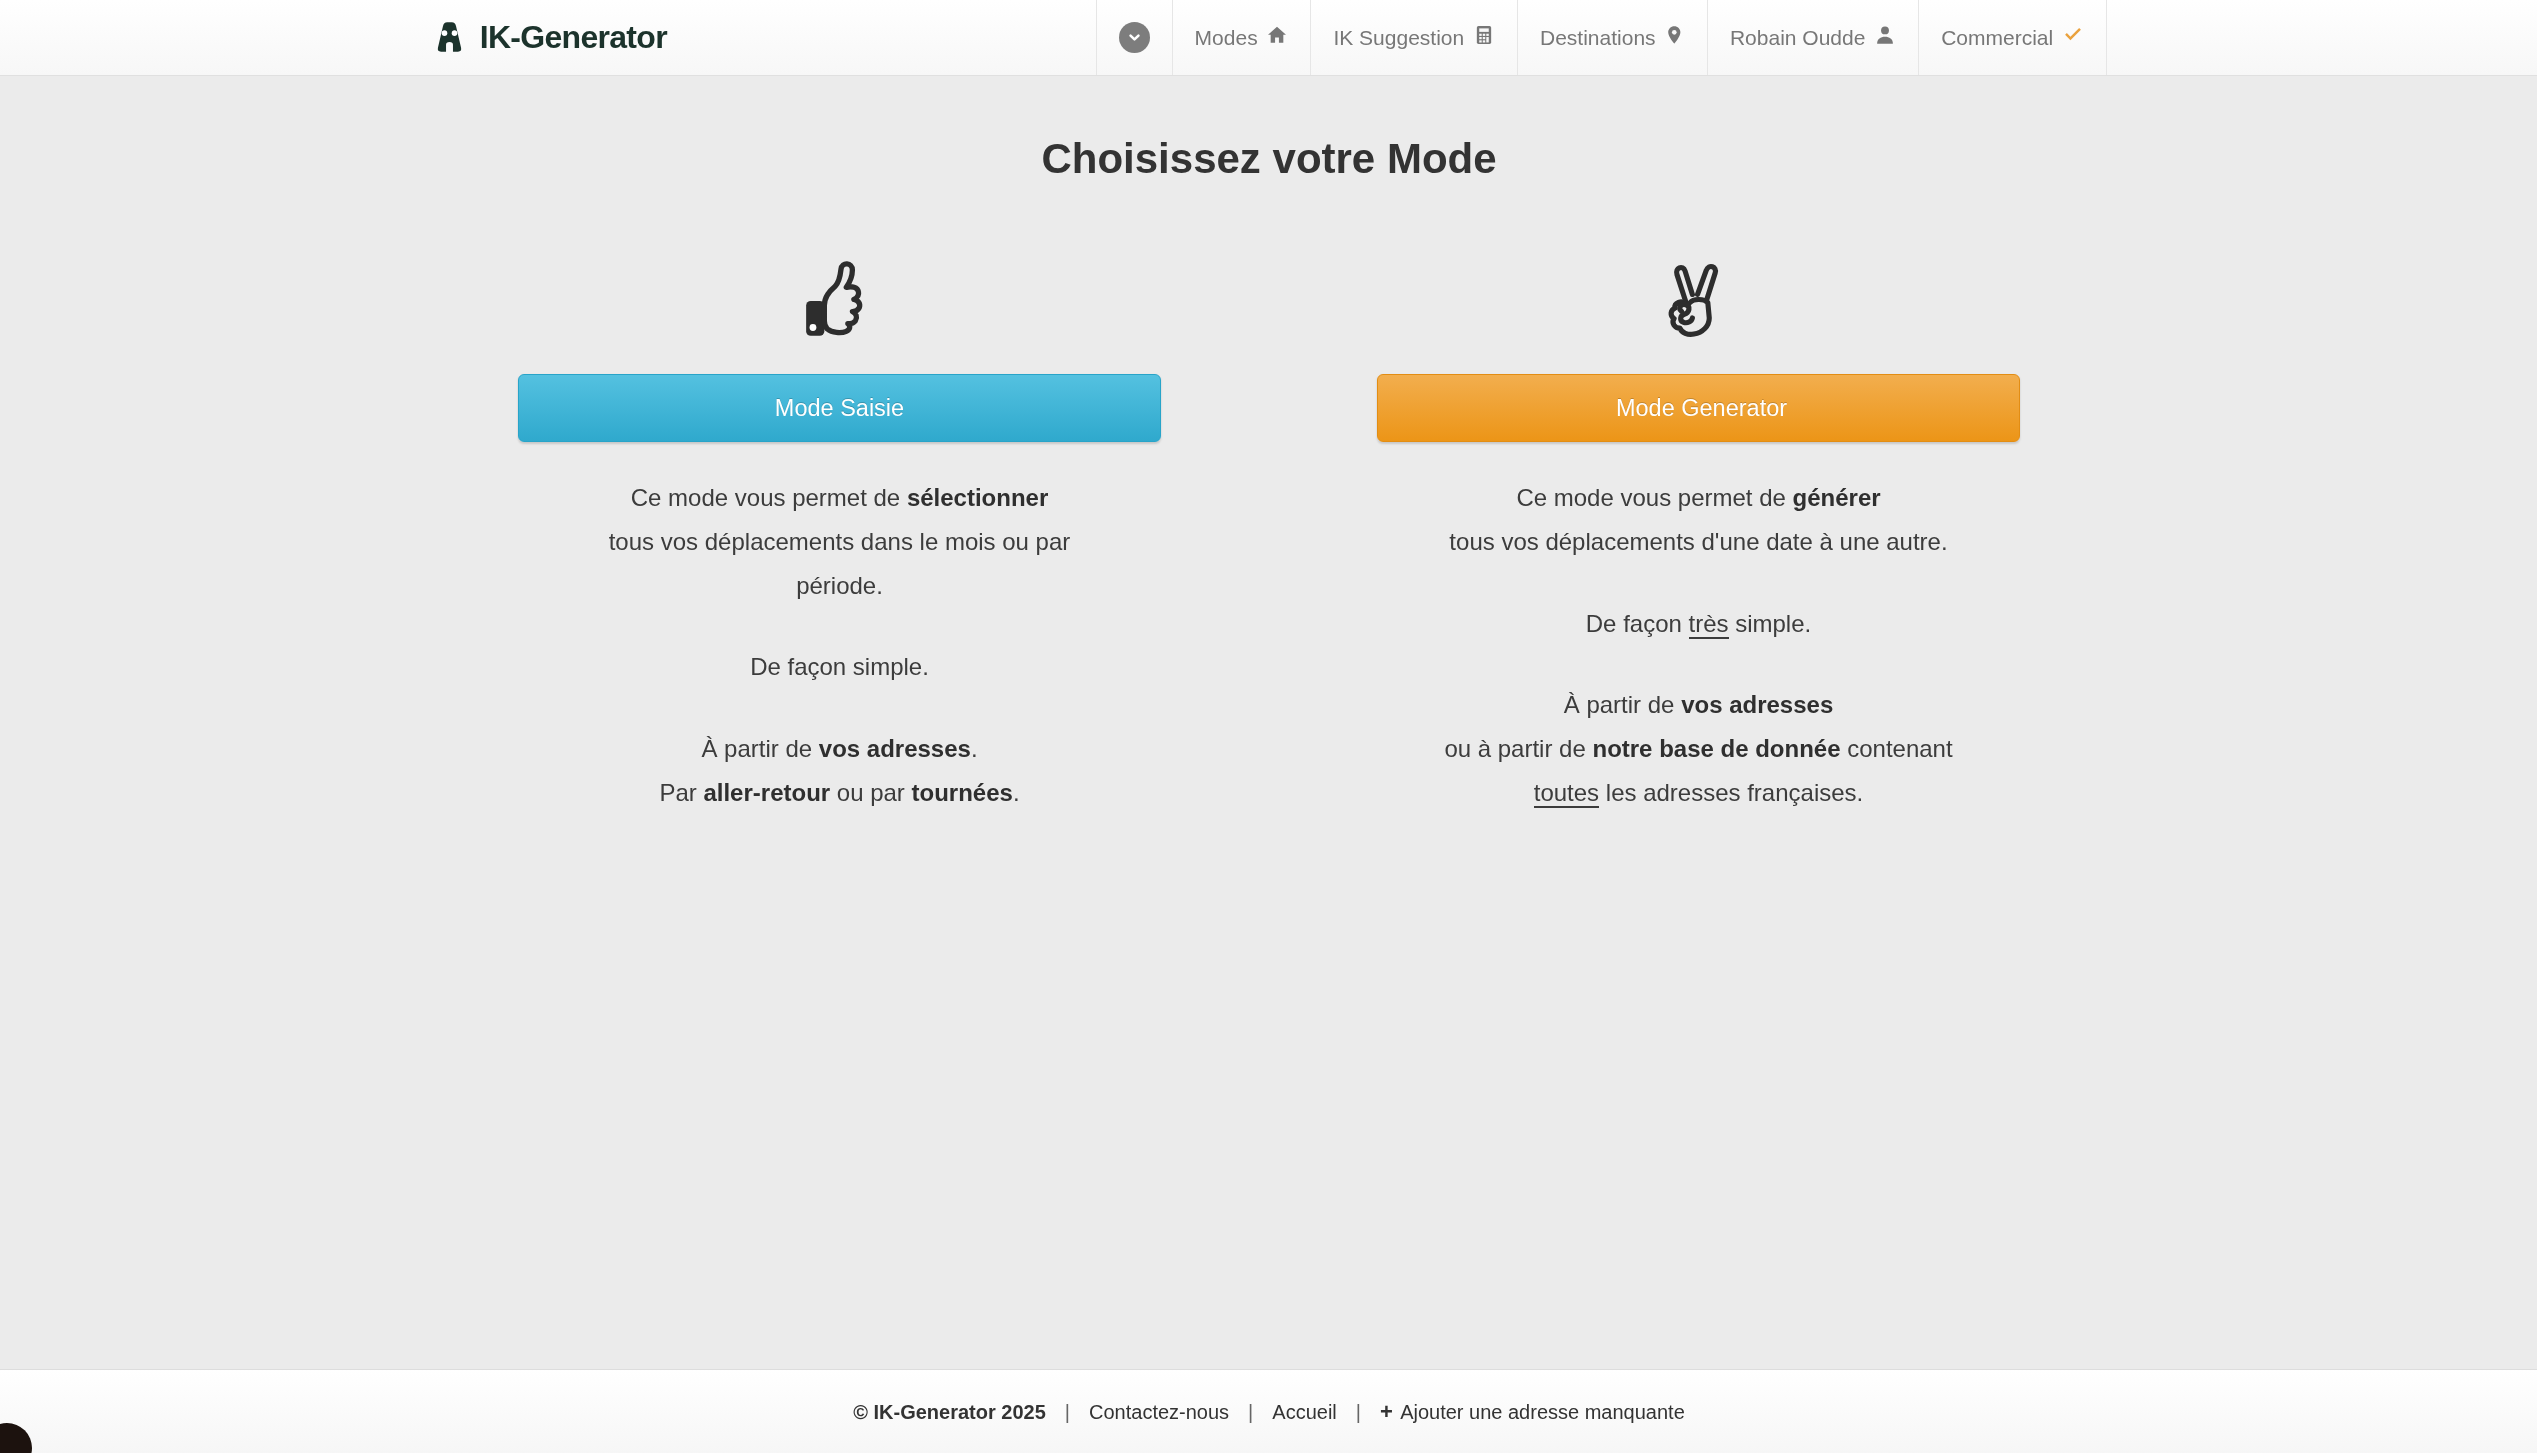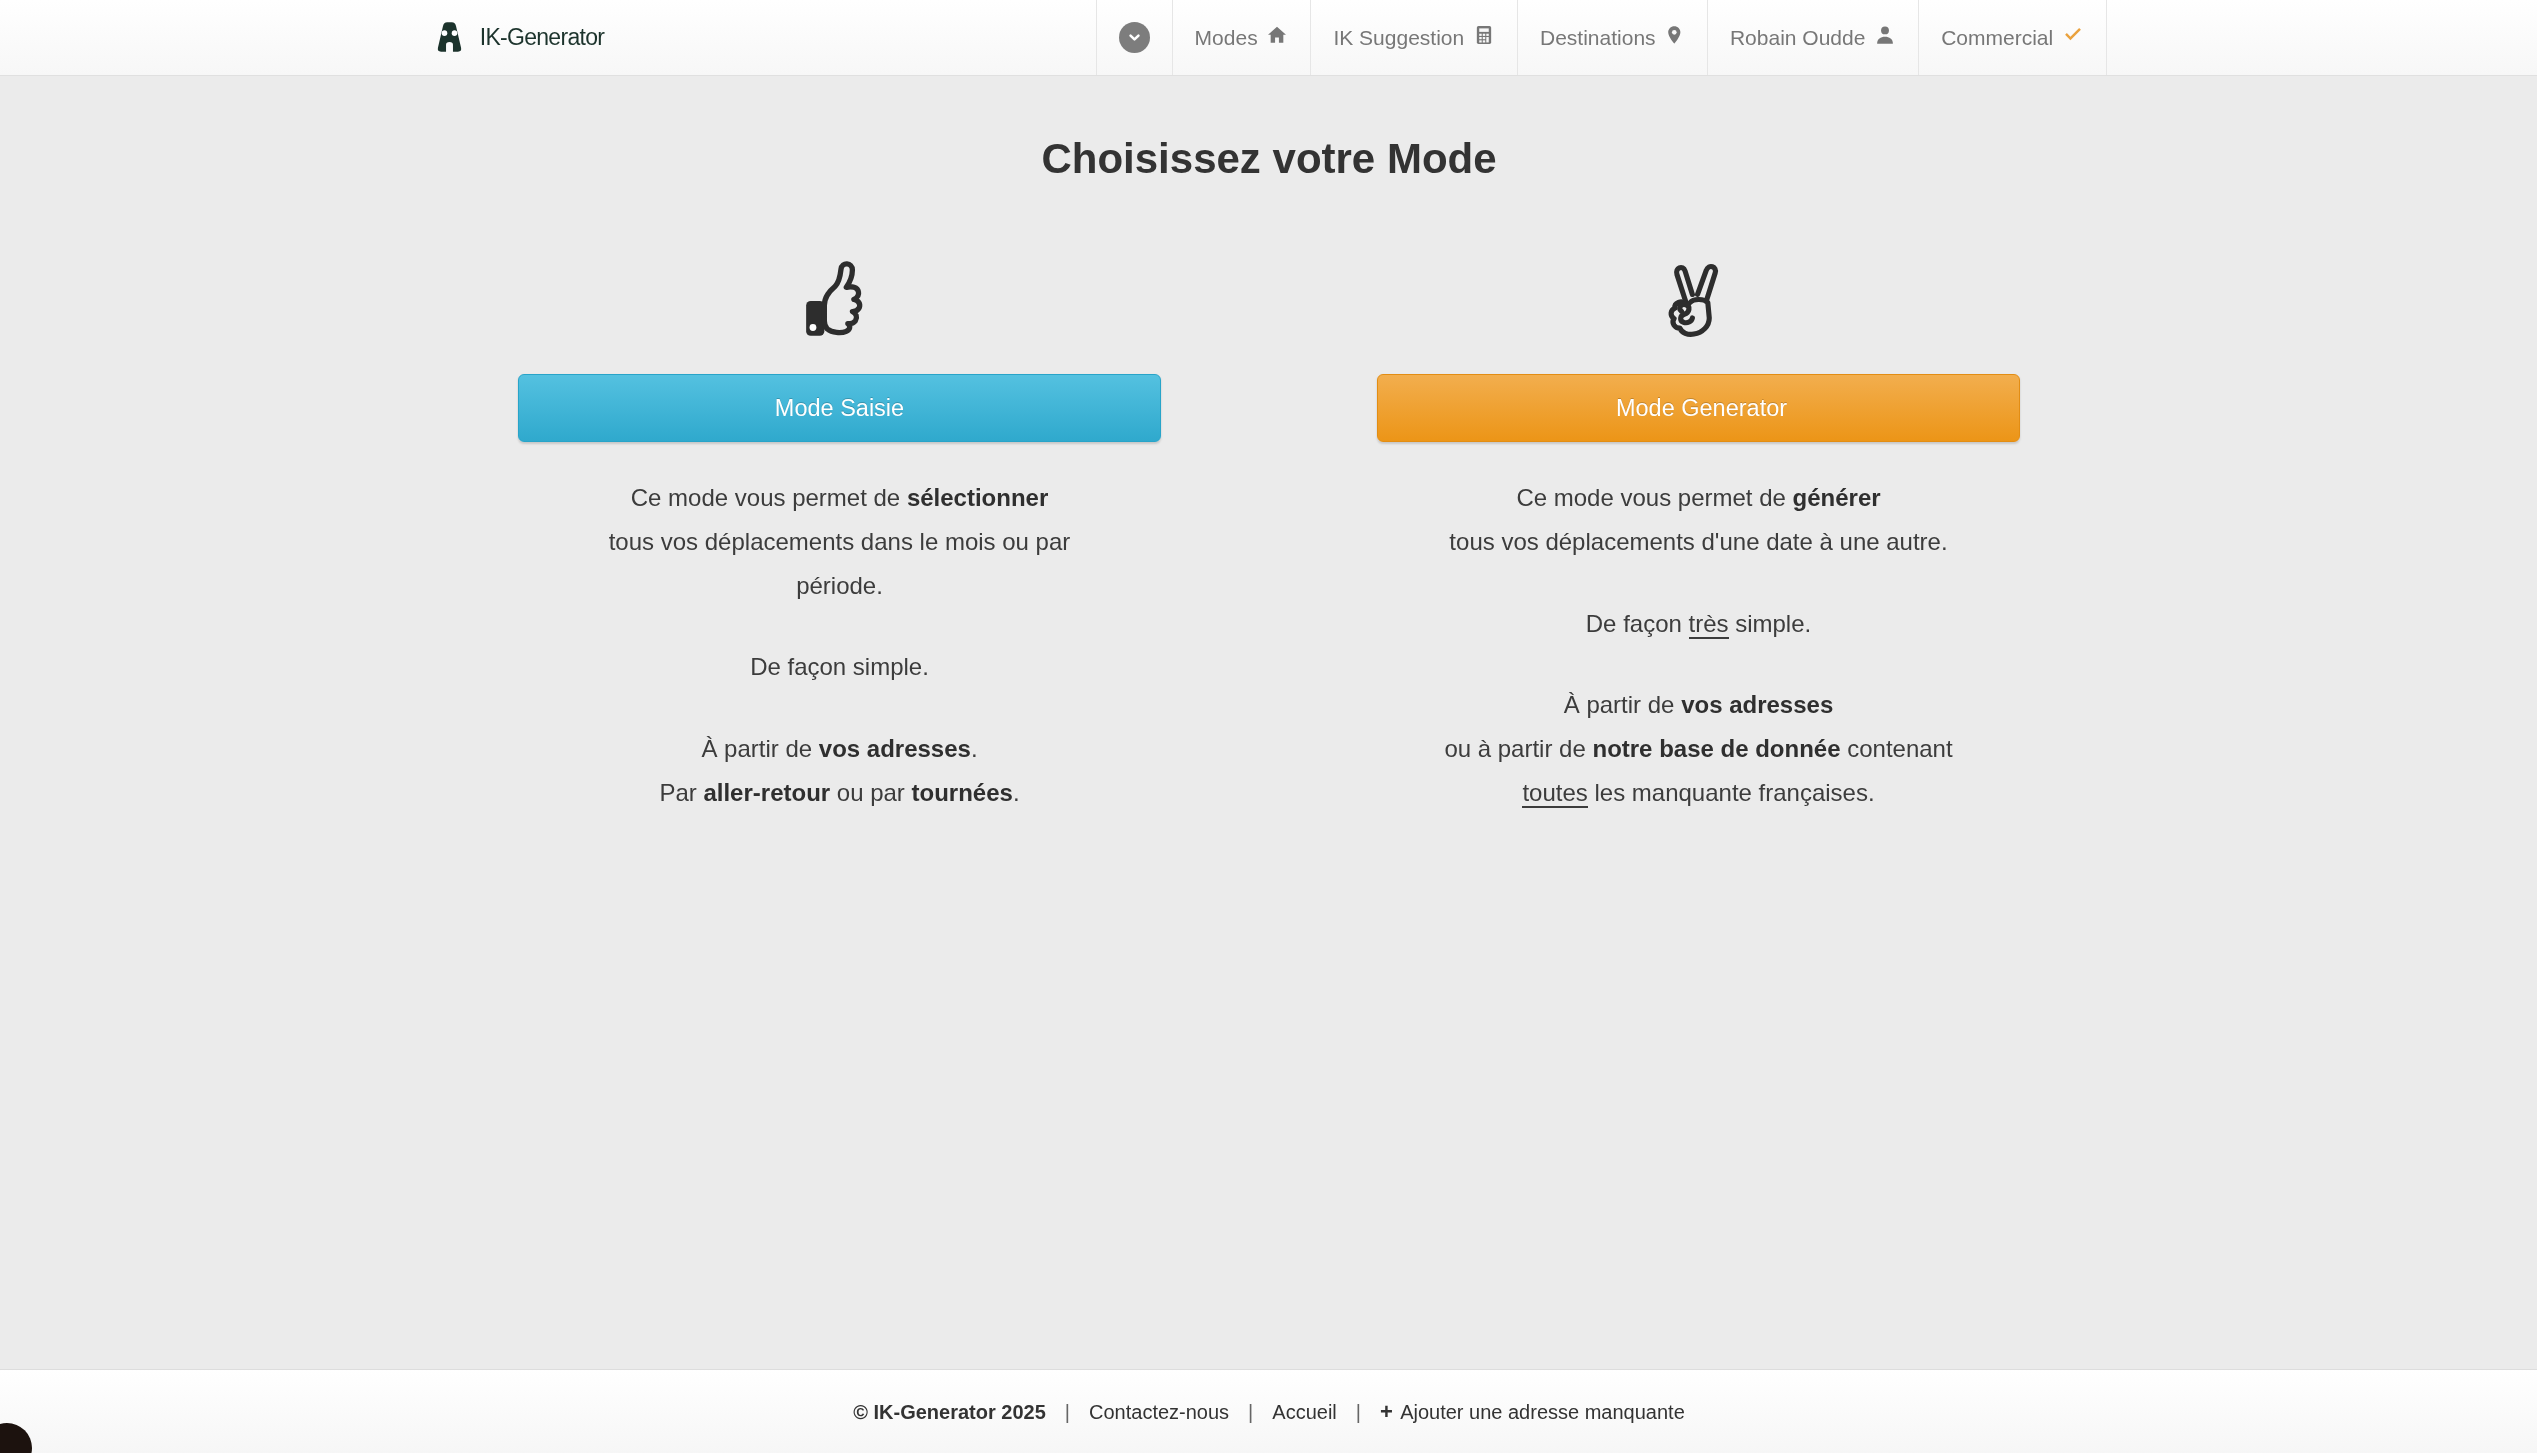--- a/index.html
+++ b/index.html
@@ -9,21 +9,21 @@
 
   
   .navbar {
     height: 76px; flex: 0 0 auto;
     background: linear-gradient(to bottom, #ffffff, #f7f7f7);
     border-bottom: 1.5px solid #e0e0e0;
   }
   .navbar .container { height: 100%; display: flex; justify-content: space-between; align-items: stretch; }
   .container { width: 1676px; margin: 0 auto; }
   .brand { display: flex; align-items: center; gap: 11.7px; cursor: pointer; }
-  .brand-text { font-size: 23px; font-weight: 400; color: #1c332c; letter-spacing: -0.7px; }
+  .brand-text { font-size: 32px; font-weight: 700; color: #1c332c; letter-spacing: -0.7px; }
   .nav { display: flex; align-items: stretch; list-style: none; margin: 0; padding: 0; }
   .nav-item {
     display: flex; align-items: center; gap: 8.8px;
     padding: 4px 22px; border-left: 0.7px solid #e6e6e6;
     color: #777; font-size: 21px; cursor: pointer; white-space: nowrap;
   }
   .nav-item:last-child { border-right: 0.7px solid #e6e6e6; }
   .nav-item svg { flex: 0 0 auto; }
   .circle-btn {
     width: 31px; height: 31px; border-radius: 50%; background: #7d7d7d;
@@ -187,21 +187,21 @@
               <path d="M58,49 L70,16 C73,7 85,11 82,20 L70,58"></path>
               <path d="M43,62 C36,56 26,60 27,68 C21,70 20,78 26,82 C22,88 27,95 34,95 C36,101 45,105 53,103 C65,101 74,92 74,81 L72,60 C66,54 52,55 48,60"></path>
               <path d="M36,72 C31,68 35,61 42,63 C49,65 47,74 40,76 C34,78 33,85 39,87 C44,89 50,86 51,81"></path>
             </g>
           </svg>
         </div>
         <button class="mode-btn btn-warning">Mode Generator</button>
         <div class="mode-text">
           <p><span>Ce mode vous permet de </span><span class="b">générer</span><br><span>tous vos déplacements d'une date à une autre.</span></p>
           <p><span>De façon </span><span class="u">très</span><span> simple.</span></p>
-          <p><span>À partir de </span><span class="b">vos adresses</span><br><span>ou à partir de </span><span class="b">notre base de donnée</span><span> contenant</span><br><span class="u">toutes</span><span> les manquante françaises.</span></p>
+          <p><span>À partir de </span><span class="b">vos adresses</span><br><span>ou à partir de </span><span class="b">notre base de donnée</span><span> contenant</span><br><span class="u">toutes</span><span> les adresses françaises.</span></p>
         </div>
       </section>
     </div>
 
   </main>
 
   <footer class="footer">
     <span class="copyright">© IK-Generator 2025</span>
     <span class="sep">|</span>
     <span class="flink">Contactez-nous</span>

